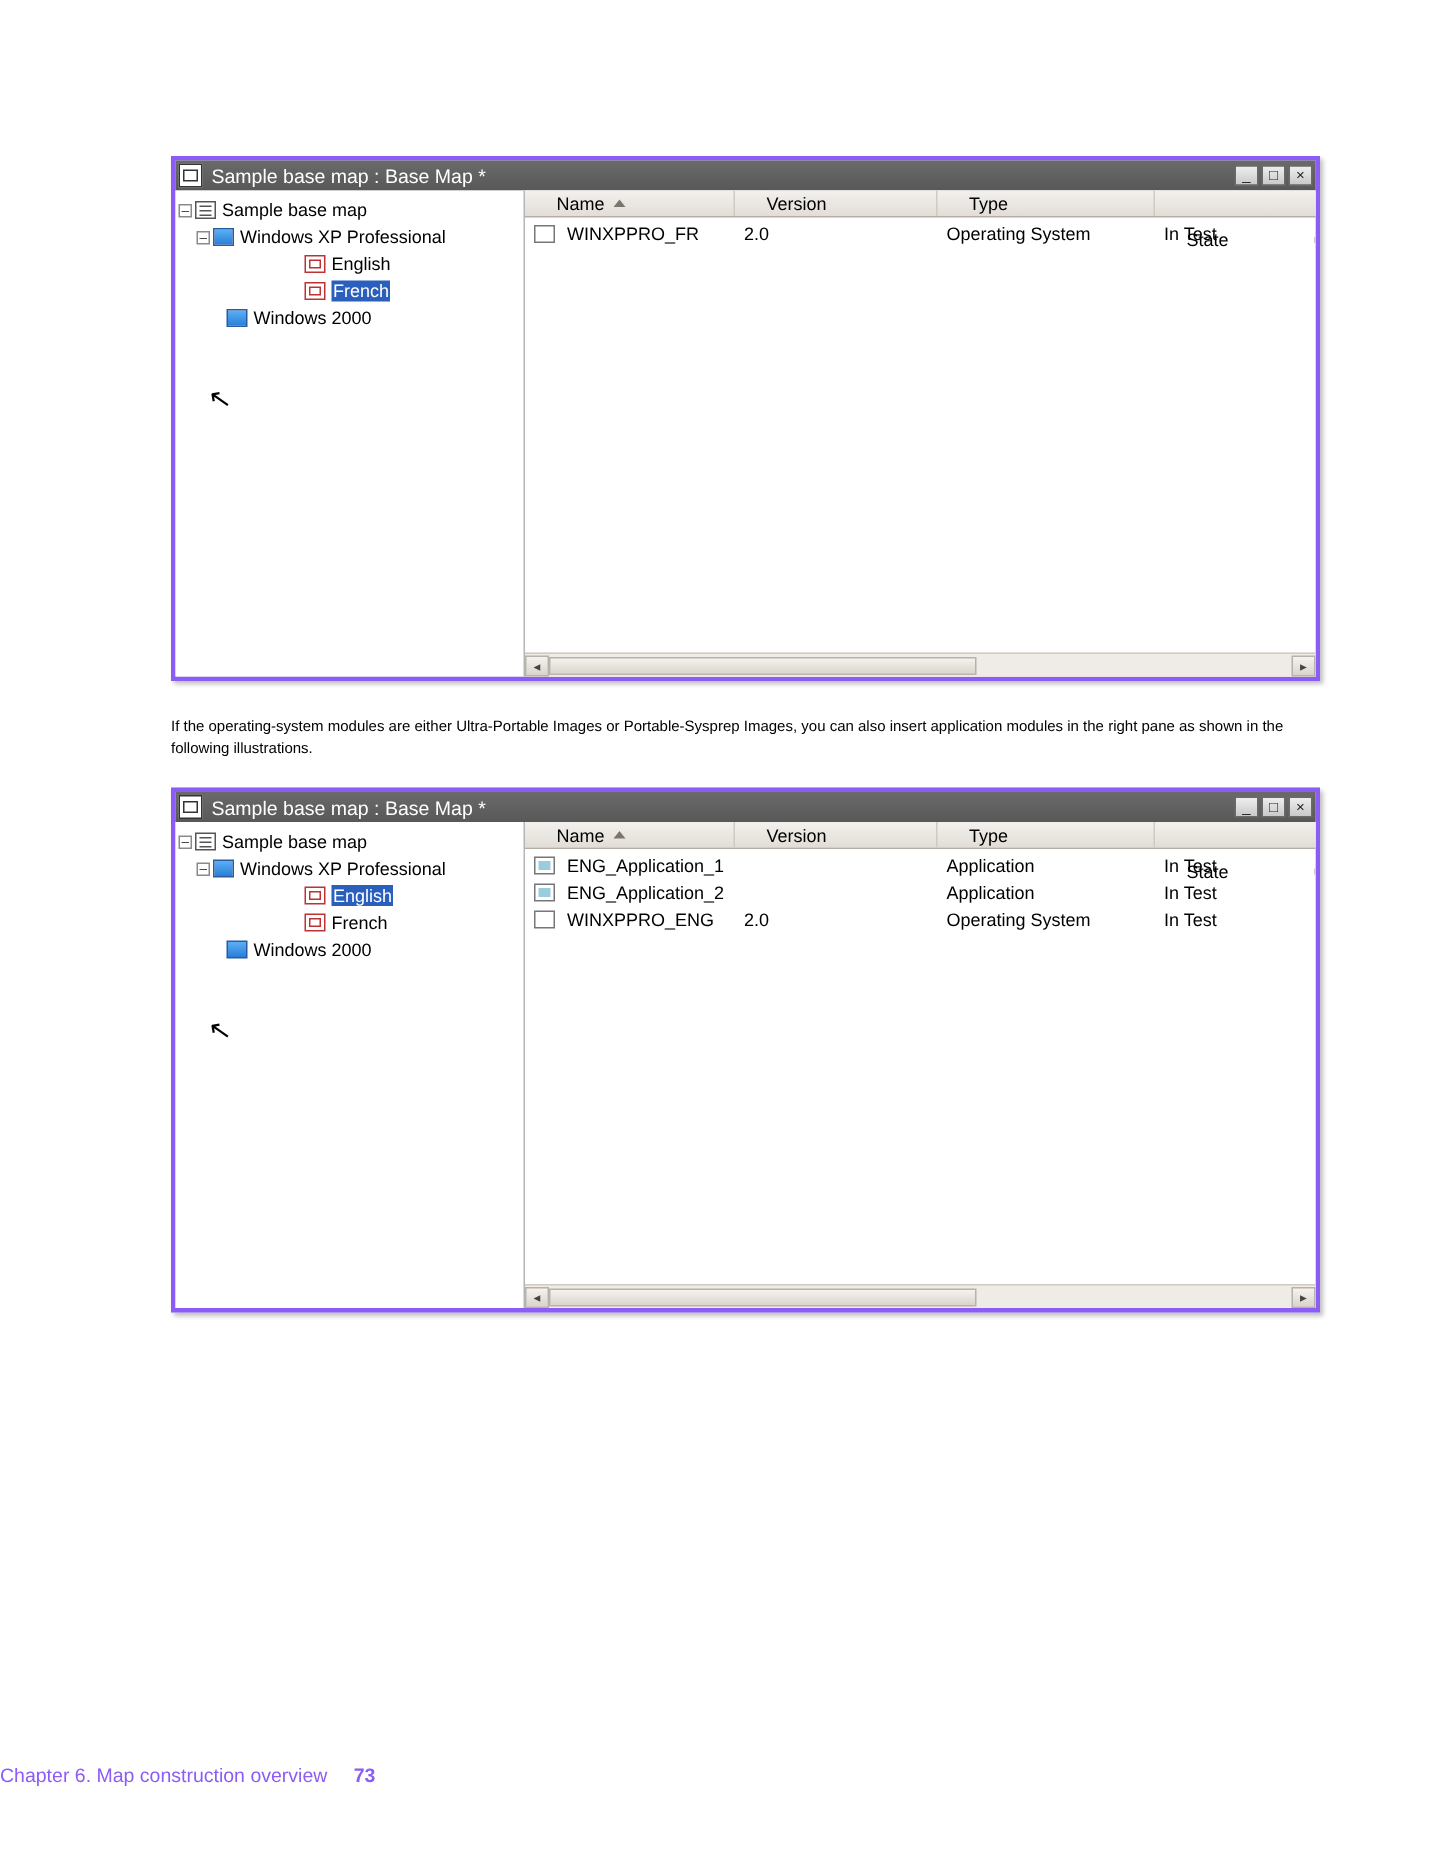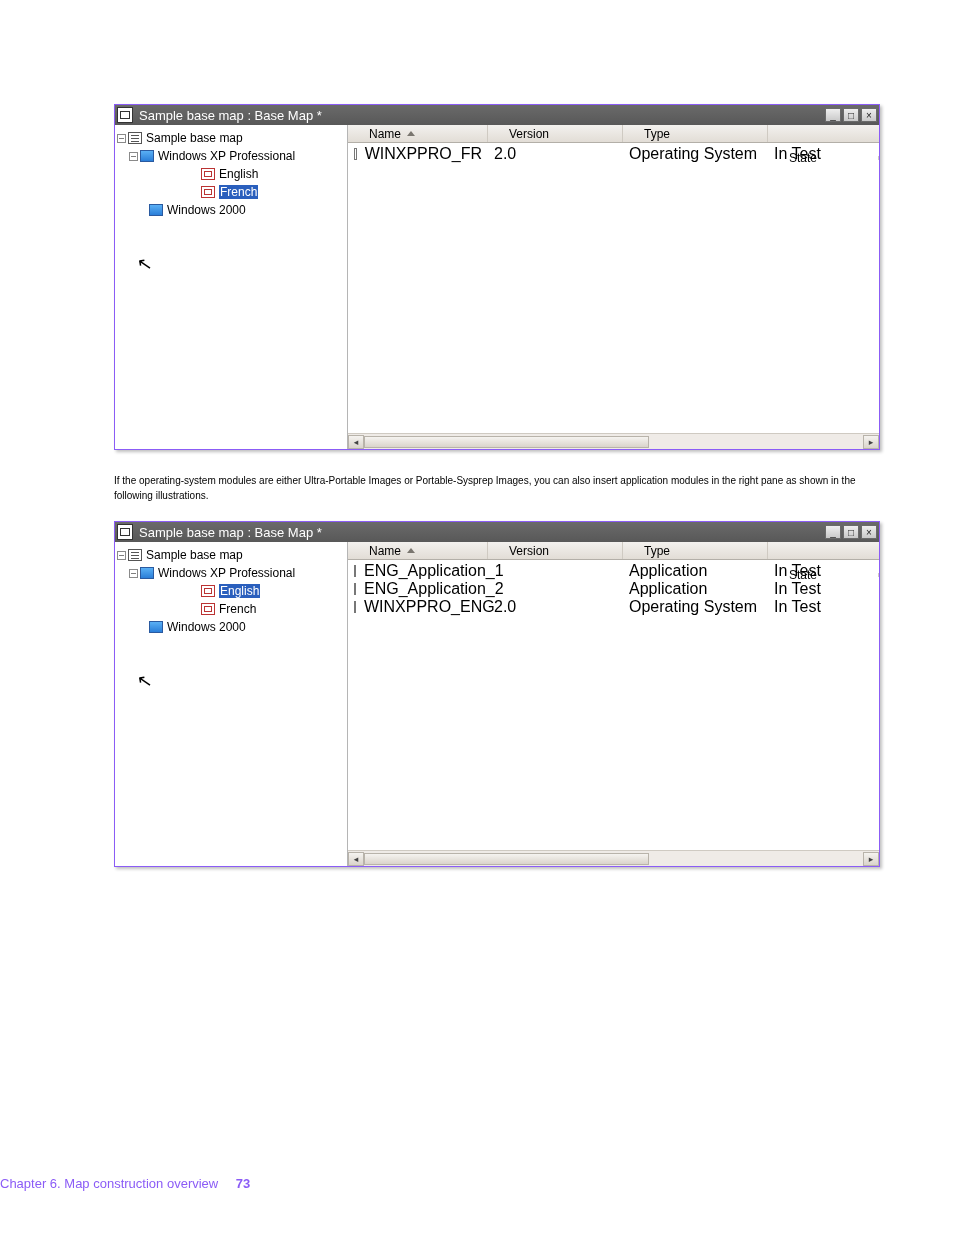--- a/index.html
+++ b/index.html
@@ -12,21 +12,21 @@
     color: #000;
   }
   .page {
     width: 954px;
     height: 1235px;
     margin: 0 auto;
     padding: 104px 72px 50px 114px;
     position: relative;
   }
   .window {
-    border: 1px solid #8b5cf6;
+    border: 3px solid #8b5cf6;
     box-shadow: 2px 2px 3px rgba(0,0,0,.25);
     background: #efebe7;
     width: 766px;
     margin-bottom: 24px;
   }
   .titlebar {
     background: linear-gradient(#6a6a6a,#585858);
     color: #fff;
     font-size: 13px;
     height: 20px;
@@ -86,21 +86,21 @@
     position:absolute;left:22px;top:128px;font-size:18px;color:#000;transform:rotate(-10deg);
   }
   .listpane{flex:1;display:flex;flex-direction:column;background:#fff;}
   .cols{display:flex;background:linear-gradient(#f3f1ee,#e2ddd6);border-bottom:1px solid #b3afa8;height:18px;font-size:12px;}
   .col{padding:2px 21px;border-right:1px solid #cfcac2;display:flex;align-items:center;gap:6px;}
   .col.name{width:140px;}
   .col.version{width:135px;}
   .col.type{width:145px;}
   .col.state{flex:1;margin-top:31px;}
   .sort-up{width:0;height:0;border-left:4px solid transparent;border-right:4px solid transparent;border-bottom:5px solid #7a766f;}
-  .rows{flex:1;overflow:hidden;padding-top:2px;font-size:16px;}
+  .rows{flex:1;overflow:hidden;padding-top:2px;font-size:12px;}
   .row{display:flex;align-items:center;height:18px;}
   .cell{padding:0 6px;display:flex;align-items:center;gap:4px;}
   .cell.name{width:140px;}
   .cell.version{width:135px;}
   .cell.type{width:145px;}
   .cell.state{flex:1;}
   .hscroll{
     height:16px;background:#efebe7;border-top:1px solid #cfcac2;display:flex;align-items:center;
   }
   .sbtn{

